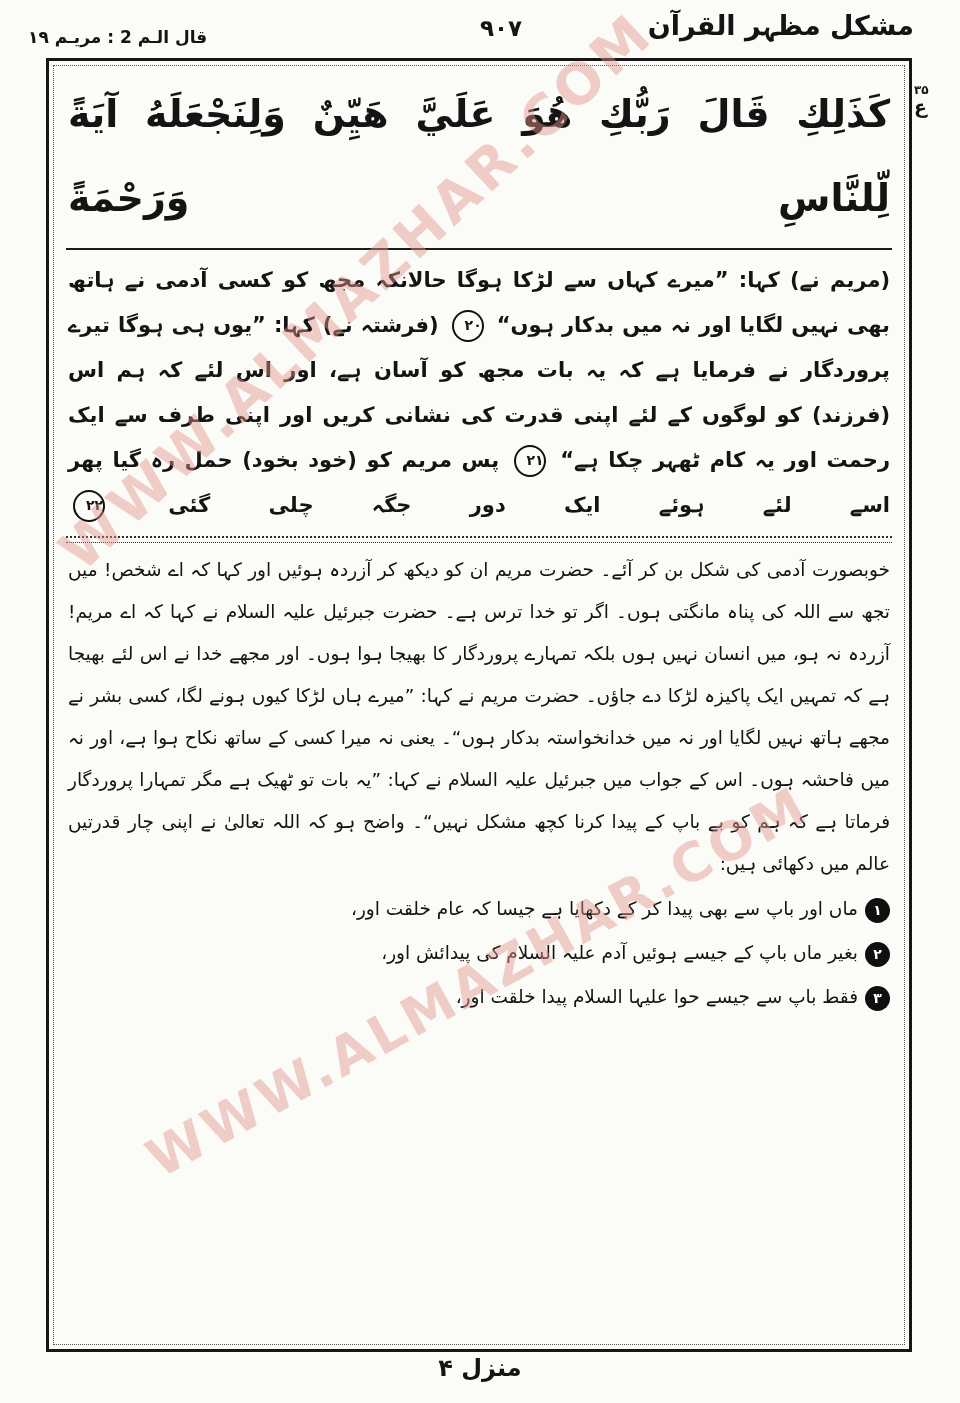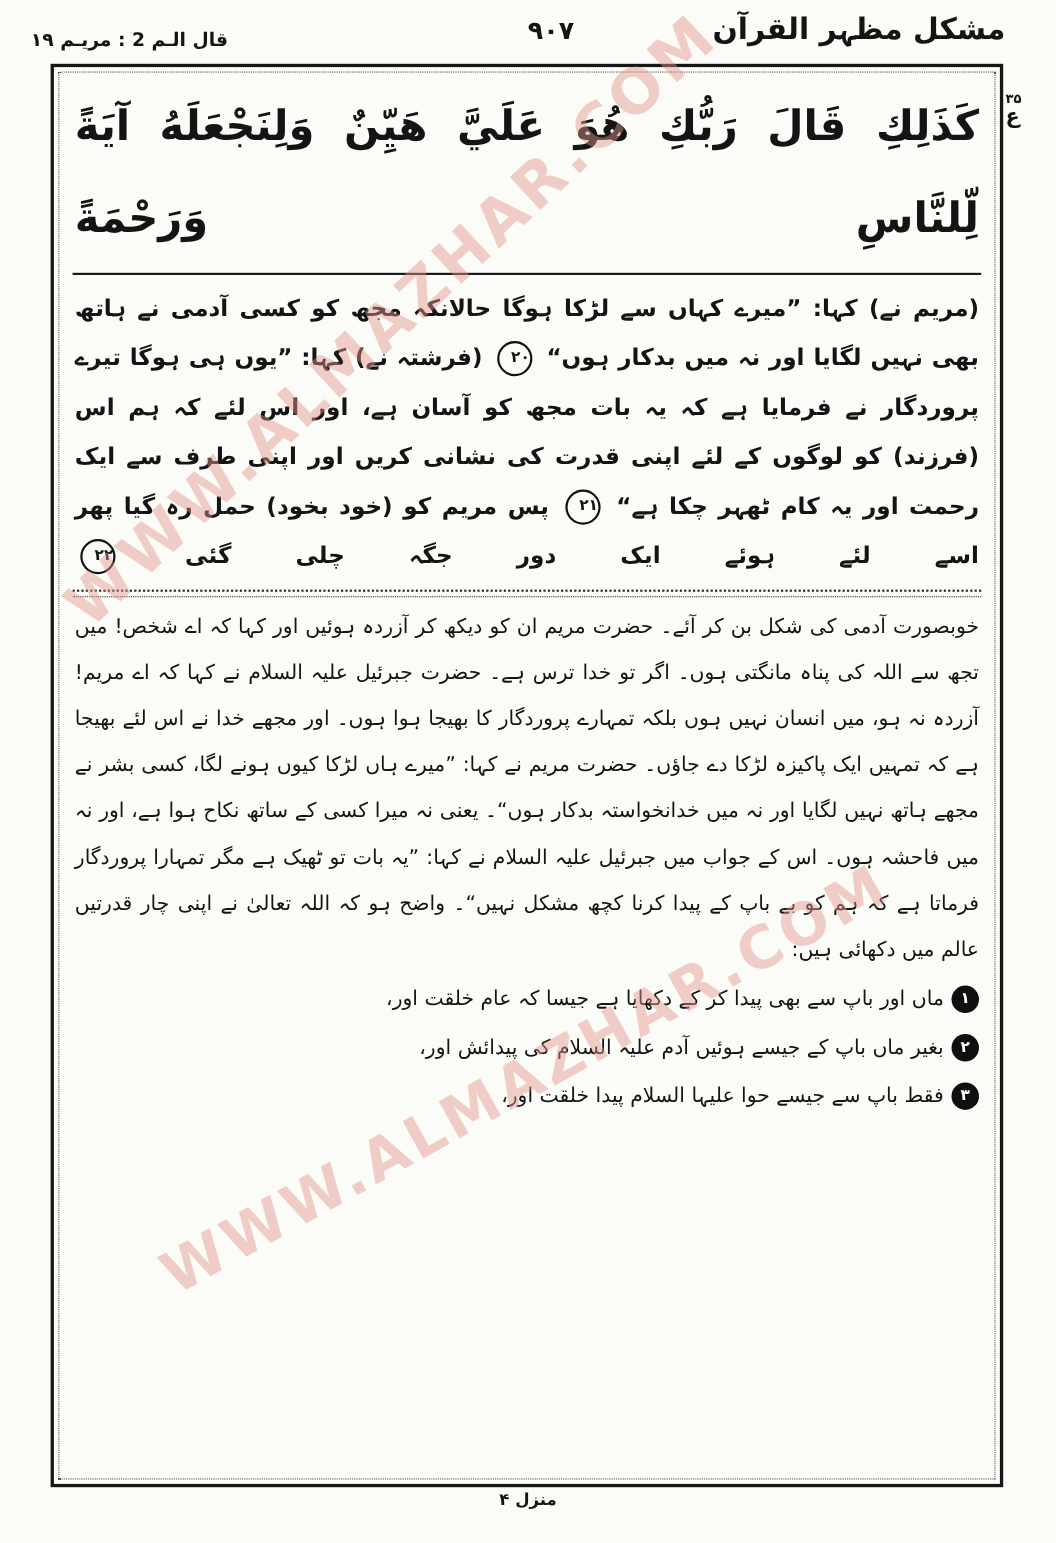--- a/index.html
+++ b/index.html
@@ -110,21 +110,21 @@
     border-radius:50%;
     text-align:center;
     line-height:25px;
     font-size:14px;
     font-weight:bold;
     vertical-align:middle;
     margin-left:7px;
   }
 
   
-  .footer { position:absolute; left:0; top:1354px; width:960px; text-align:center; font-size:15px; font-weight:bold; z-index:2; direction:rtl; }
+  .footer { position:absolute; left:0; top:1354px; width:960px; text-align:center; font-size:24px; font-weight:bold; z-index:2; direction:rtl; }
 </style>
 </head>
 <body>
 
 <div class="watermark wm1" style="color: rgb(226, 148, 138);">WWW.ALMAZHAR.COM</div>
 <div class="watermark wm2" style="color: rgb(226, 148, 138);">WWW.ALMAZHAR.COM</div>
 
 <div class="hdr-title">مشکل مظہر القرآن</div>
 <div class="hdr-page">۹۰۷</div>
 <div class="hdr-ref">قال الـم 2 : مریـم ۱۹</div>

